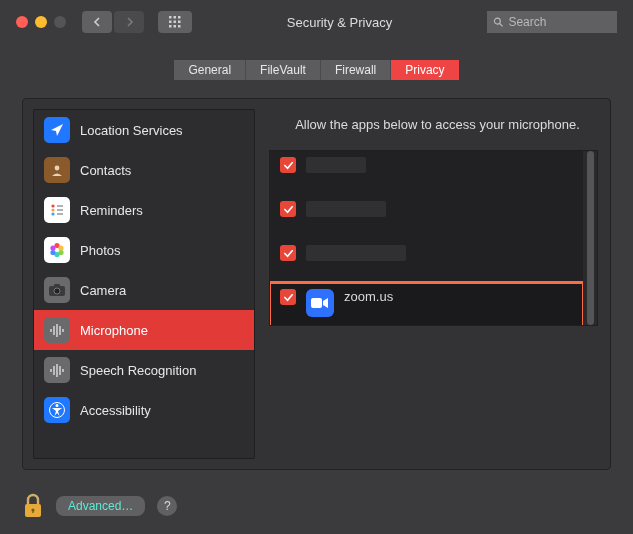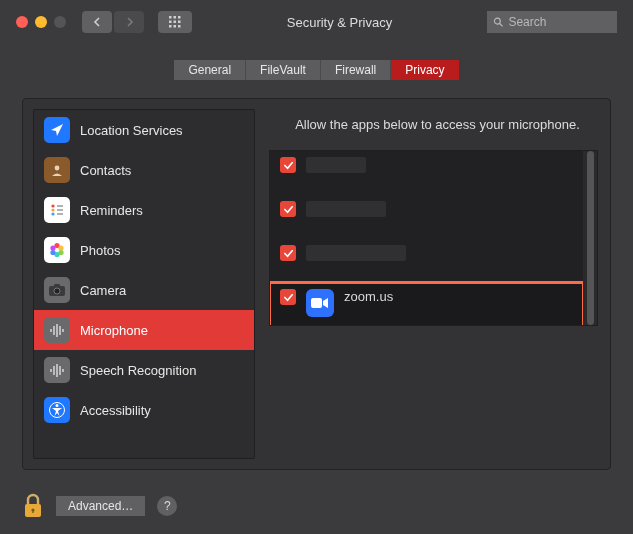--- a/index.html
+++ b/index.html
@@ -52,21 +52,21 @@
   }
   .tabs {
     display:flex; border-radius:0; overflow:hidden;
   }
   .tab {
     background:#5c5c5e; color:#e7e7e7; font-size:12px;
     padding:3px 14px; border-right:1px solid #4a4a4c;
     cursor:default;
   }
   .tab:last-child { border-right:none; }
-  .tab.active { background:#b91c1c; color:#fff; }
+  .tab.active { background:#ef4444; color:#fff; }
 
   
   .panel {
     margin: 10px 22px 0 22px;
     height: 372px;
     background:#333335;
     border:1px solid #222224;
     border-radius:4px;
     display:flex;
     overflow:hidden;
@@ -141,22 +141,22 @@
   }
 
   
   .footer {
     position:absolute; left:22px; bottom:14px; right:22px;
     display:flex; align-items:center; gap:12px;
   }
   .lock-icon { width:22px; height:28px; }
   .footer-text { flex:1; color:#b9b9bb; font-size:12px; }
   .adv-btn {
-    background:#606062; color:#e5e5e5;
-    border:none; border-radius:0;
+    background:#606062; color:#5eead4;
+    border:none; border-radius:8px;
     height:20px; padding:0 12px; font-size:12px;
   }
   .help-btn {
     width:20px; height:20px; border-radius:50%;
     background:#606062; color:#dcdcdc;
     display:flex; align-items:center; justify-content:center;
     font-size:12px; border:none;
   }
 </style>
 </head>

